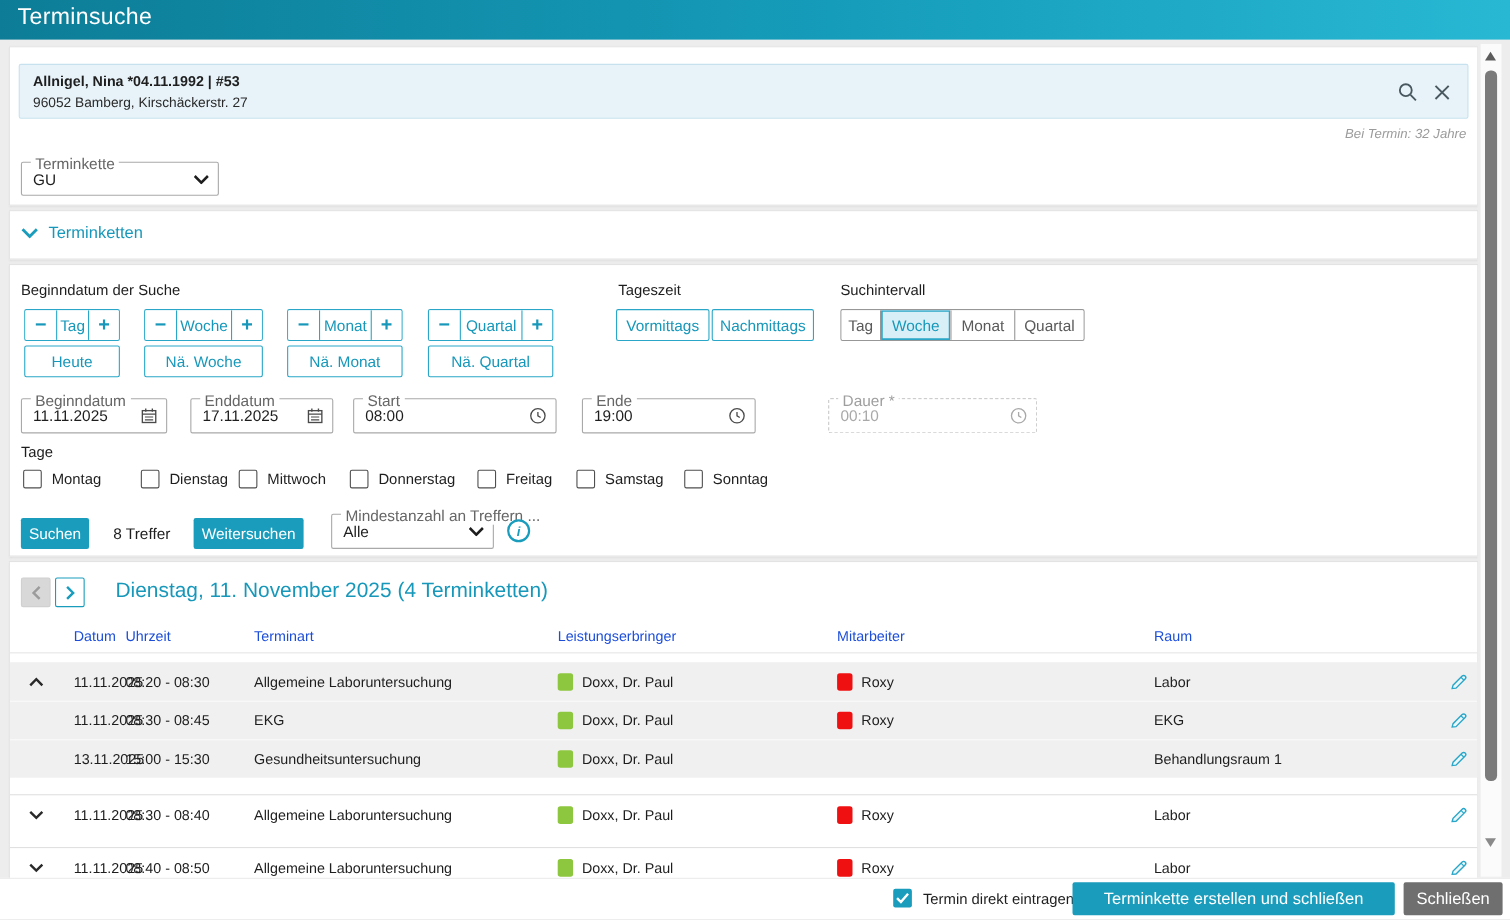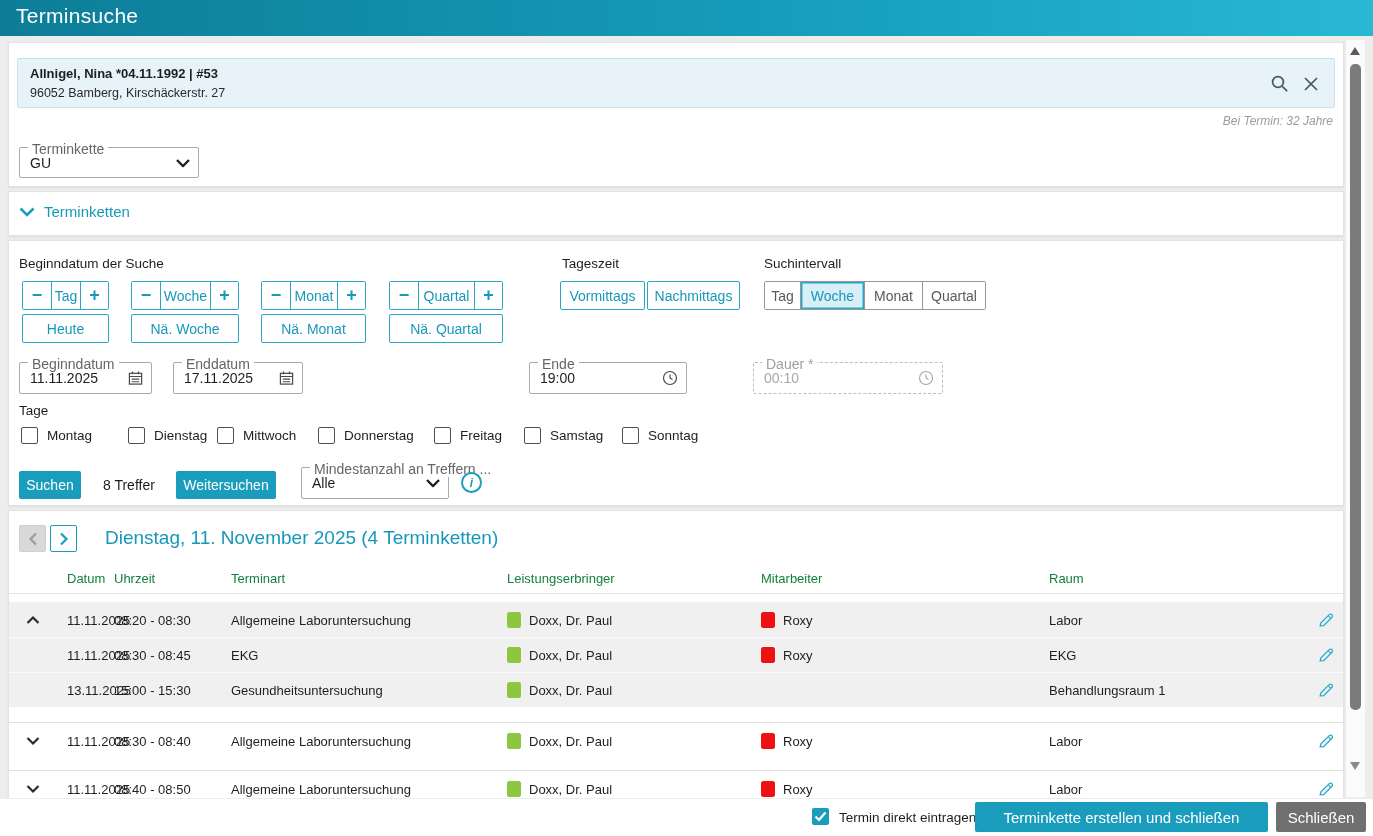--- a/index.html
+++ b/index.html
@@ -73,21 +73,21 @@
 
   .info-icon{position:absolute;width:17px;height:17px;border:2px solid #1a9dbd;border-radius:50%;color:#1a9dbd;
     font-size:12px;font-weight:700;font-style:italic;display:flex;align-items:center;justify-content:center;cursor:pointer;}
 
   
   .navbtn{position:absolute;top:14px;width:27px;height:27px;border-radius:2px;display:flex;align-items:center;
     justify-content:center;cursor:pointer;box-sizing:border-box;}
   .navbtn.prev{left:10px;background:#d8d8d8;border:1px solid #d0d0d0;}
   .navbtn.next{left:41px;background:#fff;border:1.5px solid #1a9dbd;}
   .day-title{position:absolute;left:96px;top:16px;font-size:19px;color:#1798ba;}
-  .colhead{position:absolute;top:60px;font-size:13px;color:#15803d;}
+  .colhead{position:absolute;top:60px;font-size:13px;color:#1d4ed8;}
   .head-rule{position:absolute;left:0;top:82px;width:100%;height:1px;background:#e6e6e6;}
   .rrow{position:absolute;left:0;width:100%;height:35px;}
   .rrow.shaded{background:#f0f0f0;}
   .rrow .cell{position:absolute;top:50%;transform:translateY(-50%);font-size:13px;color:#1e1e1e;white-space:nowrap;}
   .sq{position:absolute;top:50%;transform:translateY(-50%);width:14px;height:16px;border-radius:2.5px;}
   .sq.green{left:498px;background:#8dc63f;}
   .sq.red{left:752px;background:#ef1111;}
   .expander{position:absolute;left:17px;top:50%;transform:translateY(-50%);width:14px;height:10px;cursor:pointer;line-height:0;}
   .edit-btn{position:absolute;left:1308px;top:50%;transform:translateY(-50%);width:18px;height:18px;cursor:pointer;line-height:0;}
   .rrow.bordered{border-top:1px solid #e0e0e0;box-sizing:content-box;}
@@ -217,20 +217,30 @@
       <span class="flabel">Enddatum</span>
       <span class="fvalue">17.11.2025</span>
       <span class="ficon">
         <svg width="15" height="15" viewBox="0 0 16 16">
             <rect x="1.5" y="3" width="13" height="11.5" fill="none" stroke="#4a4a4a" stroke-width="1.3"></rect>
             <line x1="1.5" y1="6.4" x2="14.5" y2="6.4" stroke="#4a4a4a" stroke-width="1.3"></line>
             <line x1="4.8" y1="1" x2="4.8" y2="4" stroke="#4a4a4a" stroke-width="1.3"></line>
             <line x1="11.2" y1="1" x2="11.2" y2="4" stroke="#4a4a4a" stroke-width="1.3"></line>
             <line x1="4" y1="9.2" x2="12" y2="9.2" stroke="#4a4a4a" stroke-width="1.1"></line>
             <line x1="4" y1="12" x2="12" y2="12" stroke="#4a4a4a" stroke-width="1.1"></line>
+          </svg>
+      </span>
+    </div>
+    <div class="field" style="left:312px;top:121px;width:185px;height:32px;">
+      <span class="flabel">Start</span>
+      <span class="fvalue">08:00</span>
+      <span class="ficon">
+        <svg width="16" height="16" viewBox="0 0 16 16">
+            <circle cx="8" cy="8" r="6.5" fill="none" stroke="#4a4a4a" stroke-width="1.2"></circle>
+            <polyline points="8,4.5 8,8 10.5,9.5" fill="none" stroke="#4a4a4a" stroke-width="1.2"></polyline>
           </svg>
       </span>
     </div>
     <div class="field" style="left:520px;top:121px;width:158px;height:32px;padding-left:12px;">
       <span class="flabel">Ende</span>
       <span class="fvalue">19:00</span>
       <span class="ficon">
         <svg width="16" height="16" viewBox="0 0 16 16">
             <circle cx="8" cy="8" r="6.5" fill="none" stroke="#4a4a4a" stroke-width="1.2"></circle>
             <polyline points="8,4.5 8,8 10.5,9.5" fill="none" stroke="#4a4a4a" stroke-width="1.2"></polyline>

